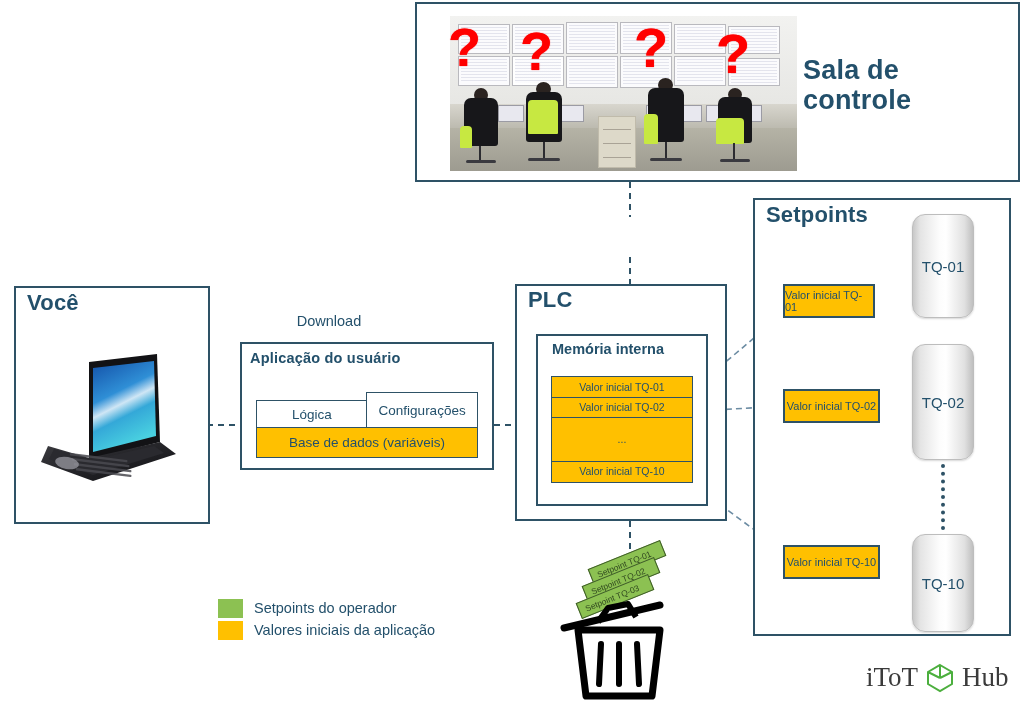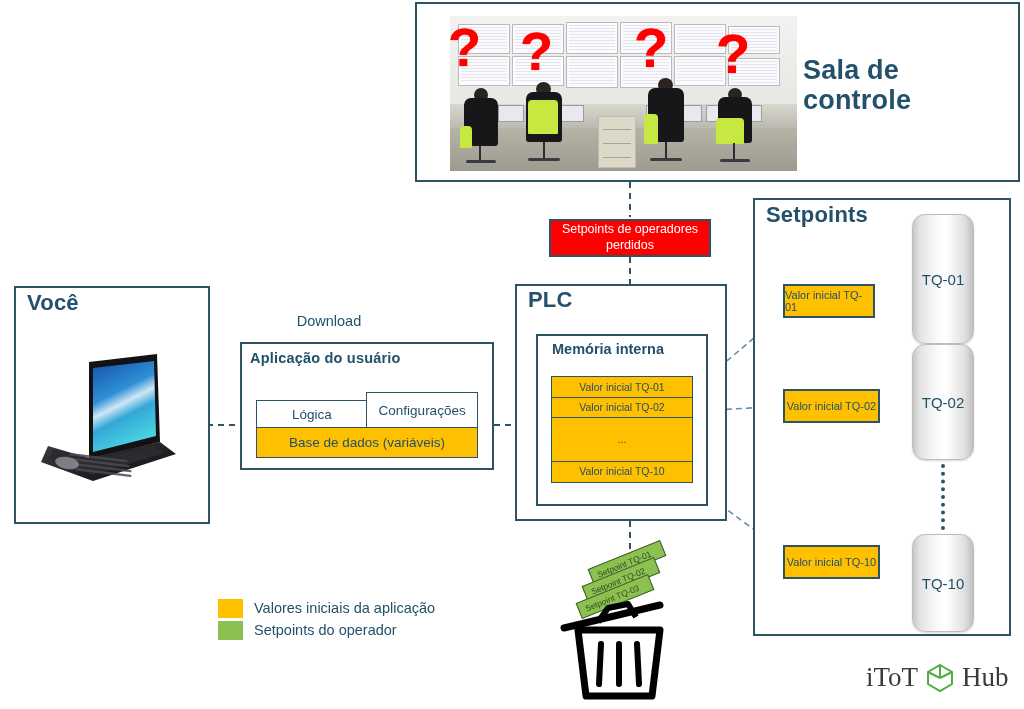--- a/index.html
+++ b/index.html
@@ -209,38 +209,37 @@
       </div>
     </div>
 
     <span class="qmark" style="left:31px;top:16px;font-size:54px;">?</span>
     <span class="qmark" style="left:103px;top:20px;font-size:54px;">?</span>
     <span class="qmark" style="left:217px;top:16px;font-size:56px;">?</span>
     <span class="qmark" style="left:299px;top:22px;font-size:56px;">?</span>
   </div>
   <div class="panel-title" id="control-room-title">Sala de controle</div>
 
-  <div id="alert-box">Setpoints de operadores perdidos</div>
 
   <div class="panel" id="plc-panel"></div>
   <div class="panel-title" id="plc-title">PLC</div>
 
   <div id="memory-box"></div>
   <div id="memory-title">Memória interna</div>
   <div class="mem-rows">
     <div class="mem-row" style="height:22px">Valor inicial TQ-01</div>
     <div class="mem-row" style="height:22px">Valor inicial TQ-02</div>
     <div class="mem-row" style="height:45px">...</div>
     <div class="mem-row" style="height:22px">Valor inicial TQ-10</div>
   </div>
 
   <div class="panel" id="processo-panel"></div>
   <div class="panel-title" id="processo-title">Setpoints</div>
 
-  <div class="tank" style="left:912px;top:214px;height:130px">TQ-01</div>
+  <div class="tank" style="left:912px;top:214px;height:104px">TQ-01</div>
   <div class="tank" style="left:912px;top:344px;height:116px">TQ-02</div>
   <div class="tank-dots" style="left:941px;top:464px;height:66px"></div>
   <div class="tank" style="left:912px;top:534px;height:98px">TQ-10</div>
 
   <div class="val-box" style="left:783px;top:284px;width:92px;height:34px">Valor inicial TQ-01</div>
   <div class="val-box" style="left:783px;top:389px;width:97px;height:34px">Valor inicial TQ-02</div>
   <div class="val-box" style="left:783px;top:545px;width:97px;height:34px">Valor inicial TQ-10</div>
 
   <div class="panel" id="voce-panel"></div>
   <div class="panel-title" id="voce-title">Você</div>
@@ -280,26 +279,26 @@
   <div class="panel" id="app-panel"></div>
   <div class="panel-title" id="app-title">Aplicação do usuário</div>
   <div class="app-split">
     <div class="app-cell">Lógica</div>
     <div class="app-cell">Configurações</div>
   </div>
   <div id="app-db">Base de dados (variáveis)</div>
 
   <div id="legend">
     <div class="legend-row">
+      <span class="legend-sw" style="background:#8CC152"></span>
+      <span class="legend-label">Setpoints do operador</span>
+    </div>
+    <div class="legend-row">
       <span class="legend-sw" style="background:#FFC000"></span>
       <span class="legend-label">Valores iniciais da aplicação</span>
-    </div>
-    <div class="legend-row">
-      <span class="legend-sw" style="background:#8CC152"></span>
-      <span class="legend-label">Setpoints do operador</span>
     </div>
   </div>
 
   <div id="trash">
     <div class="tkt" style="left:32px;top:6px;width:78px;height:17px;transform:rotate(-22deg);">Setpoint TQ-01</div>
     <div class="tkt" style="left:26px;top:23px;width:78px;height:17px;transform:rotate(-22deg);">Setpoint TQ-02</div>
     <div class="tkt" style="left:20px;top:40px;width:78px;height:17px;transform:rotate(-22deg);">Setpoint TQ-03</div>
     <svg style="position:absolute;left:0;top:0" width="150" height="152" viewBox="0 0 150 152" xmlns="http://www.w3.org/2000/svg">
 
       <path d="M8,80 L104,57" stroke="#000" stroke-width="7" stroke-linecap="round" fill="none"></path>

